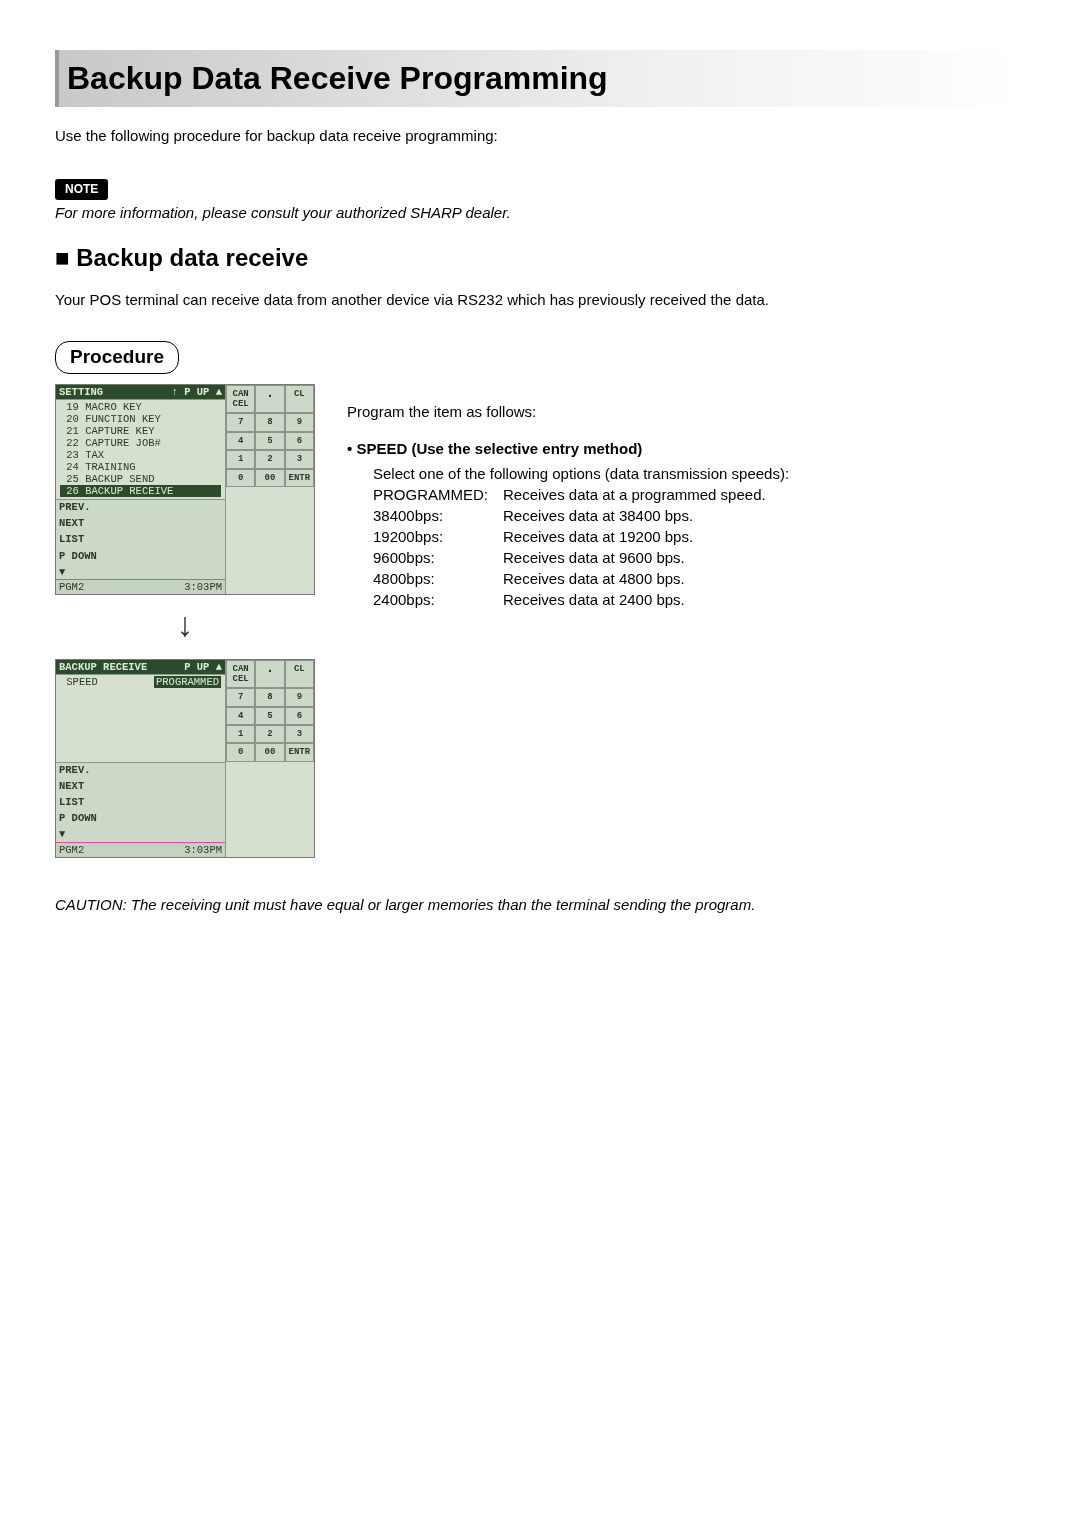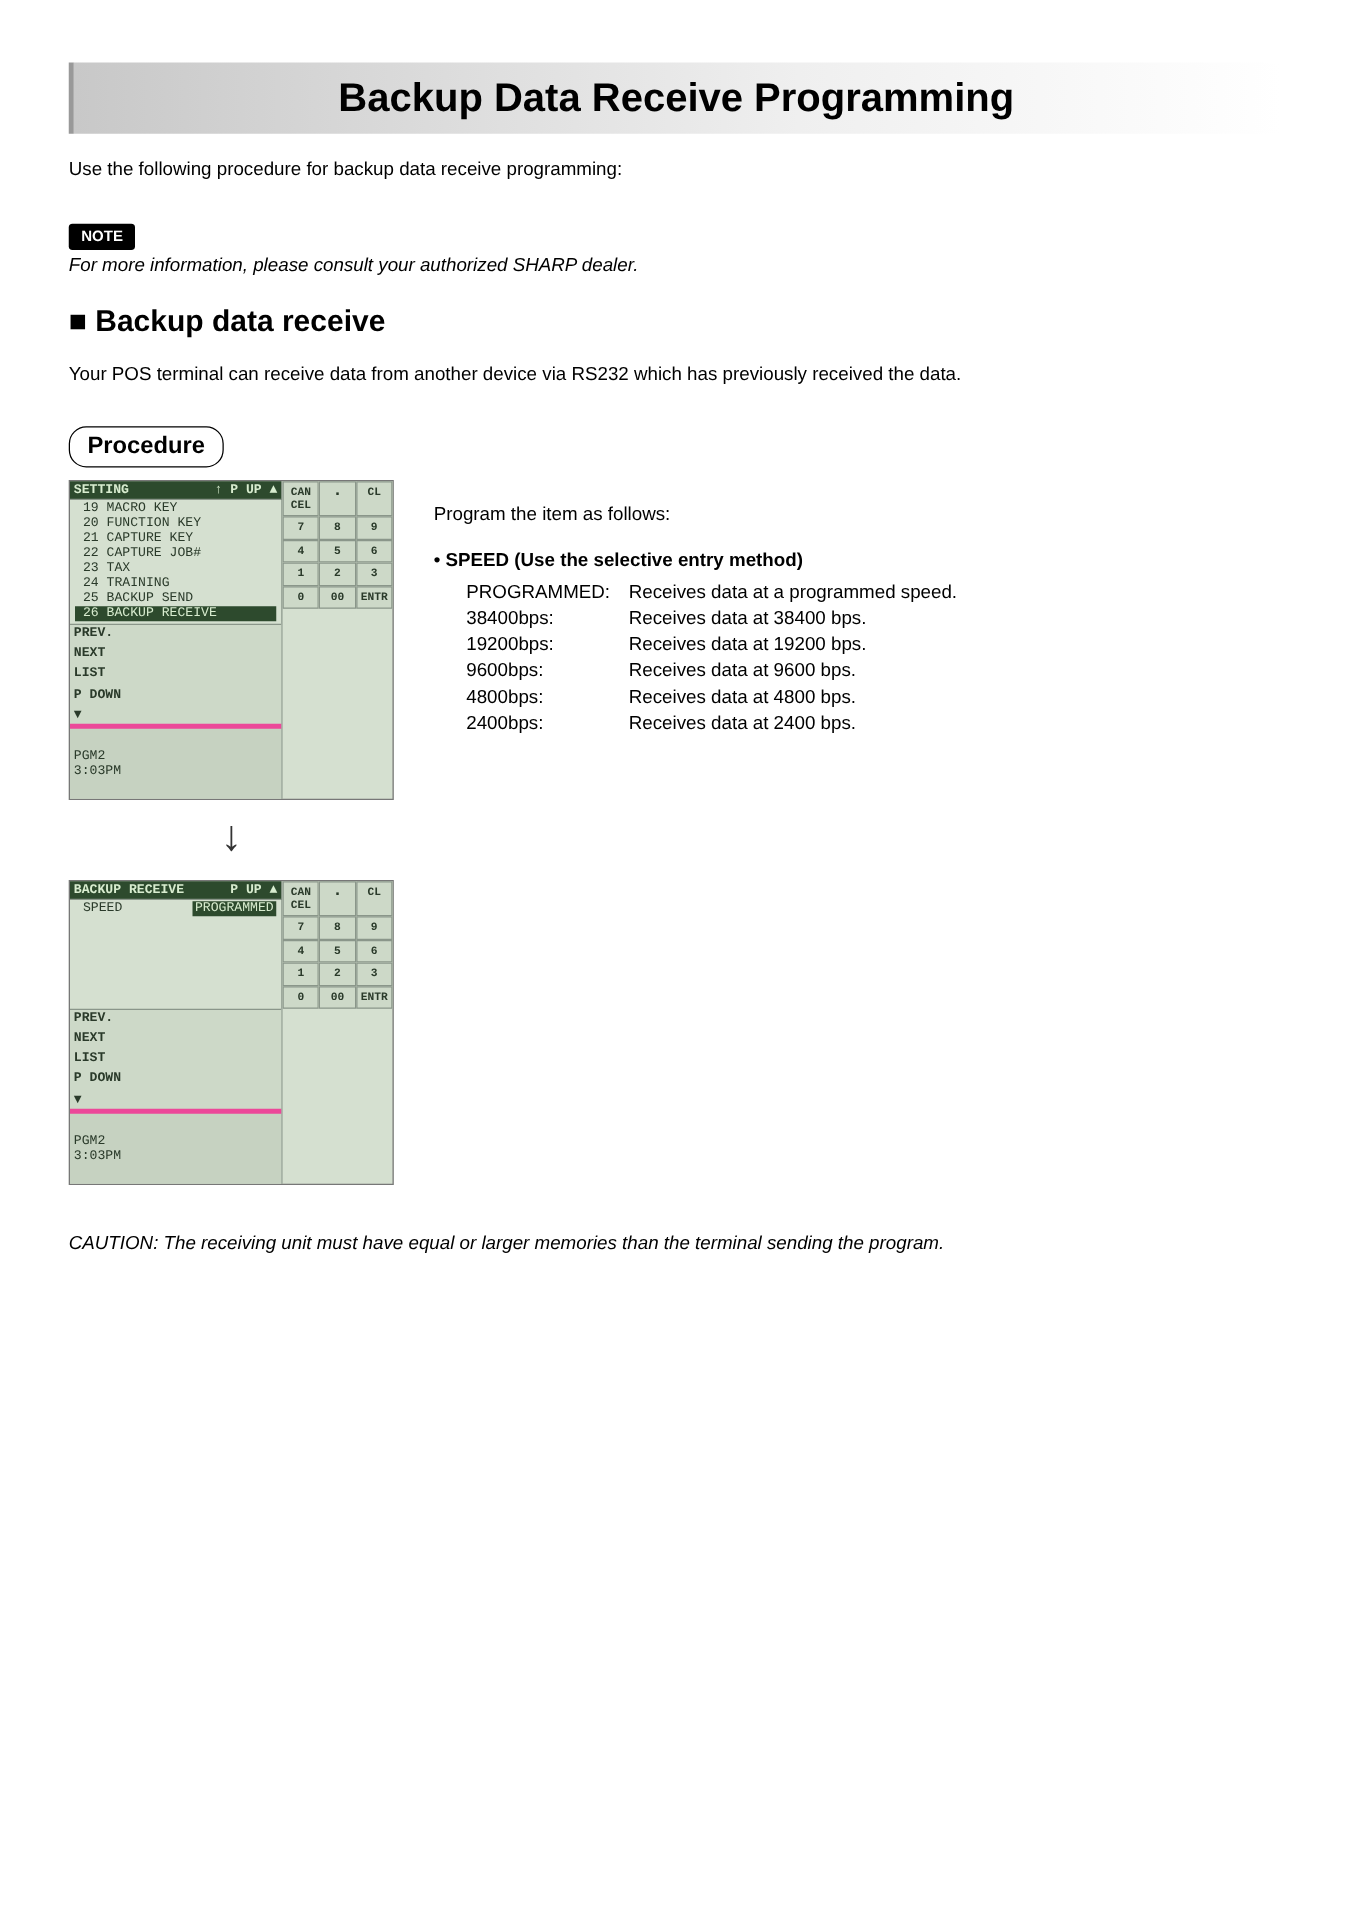--- a/index.html
+++ b/index.html
@@ -15,21 +15,20 @@
   .title-bar {
     background: linear-gradient(to right, #c8c8c8, #efefef 60%, #fff);
     border-left: 4px solid #999;
     padding: 6px 10px 6px 2px;
     margin-bottom: 18px;
   }
   .title-bar h1 {
     margin: 0 0 0 6px;
     font-size: 32px;
     font-weight: bold;
-    text-align: center;
   }
   .note-pill {
     display: inline-block;
     background: #000;
     color: #fff;
     font-size: 12px;
     font-weight: bold;
     padding: 2px 10px;
     border-radius: 3px;
     margin-top: 18px;
@@ -92,26 +91,25 @@
     border-top: 1px solid #8a968a;
     padding: 1px 3px;
     display: flex;
     gap: 4px;
     background: #cdd9c8;
     font-weight: bold;
     color: #2a3a2a;
     flex-direction: column;
   }
   .pos-status {
-    border-top: 4px solid #ec4899;
-    padding: 16px 3px;
+    border-top: 1px solid #ec4899;
+    padding: 1px 3px;
     background: #c6d2c1;
     display: flex;
     justify-content: space-between;
-    flex-direction: column;
   }
   .keypad { display: grid; grid-template-columns: repeat(3, 1fr); }
   .keypad div {
     border: 1px solid #8a968a;
     text-align: center;
     padding: 3px 0;
     font-weight: bold;
     background: #cdd9c8;
     font-size: 9px;
   }
@@ -269,20 +267,21 @@
         </div>
       </div>
     </div>
 
   </div>
 
   <div class="right-col">
     <p>Program the item as follows:</p>
     <p class="bullet-head">• SPEED (Use the selective entry method)</p>
     <div class="opts">
+      <div>Select one of the following options (data transmission speeds):</div>
       <div id="opts-list">
           <div class="opts-row">
             <div class="lab">PROGRAMMED:</div>
             <div>Receives data at a programmed speed.</div>
           </div>
           <div class="opts-row">
             <div class="lab">38400bps:</div>
             <div>Receives data at 38400 bps.</div>
           </div>
           <div class="opts-row">

